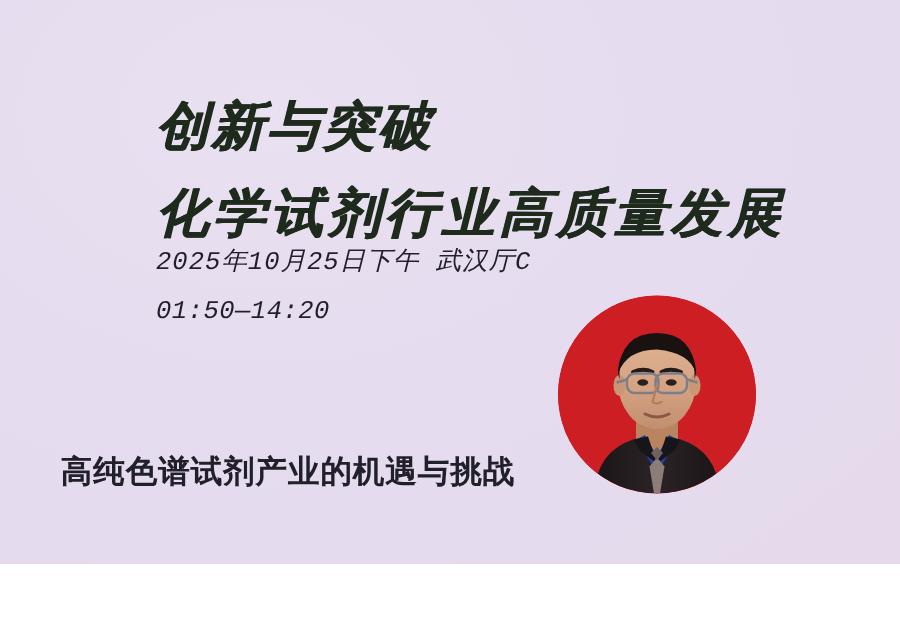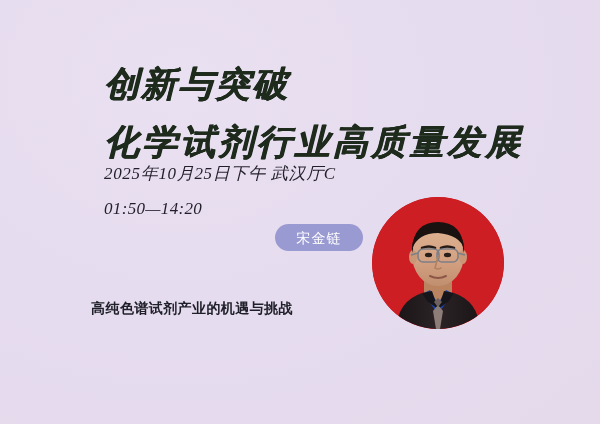--- a/index.html
+++ b/index.html
@@ -3,21 +3,21 @@
 <meta charset="utf-8">
 <style>
   html, body {
     margin: 0;
     padding: 0;
     background: #ffffff;
   }
   #slide {
     position: relative;
     width: 600px;
-    height: 424px;
+    height: 376px;
     overflow: hidden;
     background: radial-gradient(ellipse at 30% 20%, #e9e0f1 0%, #e6dcef 45%, #e4daec 100%);
     font-family: "Liberation Sans", sans-serif;
     -webkit-font-smoothing: antialiased;
   }
 
   
   .headline {
     position: absolute;
     left: 0;
@@ -44,21 +44,21 @@
     position: absolute;
     left: 104px;
     top: 68px;
     font-size: 35px;
     line-height: 38px;
     letter-spacing: 0.09em;
   }
 
   .meta-line {
     position: absolute;
-    font-family: Liberation Serif, serif;
+    font-family: Liberation Mono, monospace;
     font-style: italic;
     color: #231f2a;
     font-size: 17px;
     letter-spacing: 0.04em;
     white-space: nowrap;
   }
   .meta-date {
     left: 104px;
     top: 106px;
   }
@@ -105,21 +105,21 @@
   }
   .talk-title {
     position: absolute;
     left: 0;
     top: 300px;
     width: 384px;
     text-align: center;
     font-family: "Liberation Sans", sans-serif;
     font-weight: bold;
     color: #20202a;
-    font-size: 14px;
+    font-size: 21px;
     letter-spacing: 0.03em;
     white-space: nowrap;
   }
 
   
   .portrait {
     position: absolute;
     left: 372px;
     top: 197px;
     width: 132px;
@@ -139,23 +139,20 @@
 
 <div id="slide">
 
   <div class="headline">
     <div class="title-line title-line-1">创新与突破</div>
     <div class="title-line title-line-2">化学试剂行业高质量发展</div>
     <div class="meta-line meta-date">2025年10月25日下午 武汉厅C</div>
     <div class="meta-line meta-time">01:50—14:20</div>
   </div>
 
-  <div class="name-pill">
-    <span>宋金链</span>
-  </div>
 
 
   <div class="talk-title">高纯色谱试剂产业的机遇与挑战</div>
 
   <div class="portrait">
     <svg viewBox="0 0 132 132" xmlns="http://www.w3.org/2000/svg">
       <defs>
         <clipPath id="circleClip">
           <circle cx="66" cy="66" r="66"></circle>
         </clipPath>

